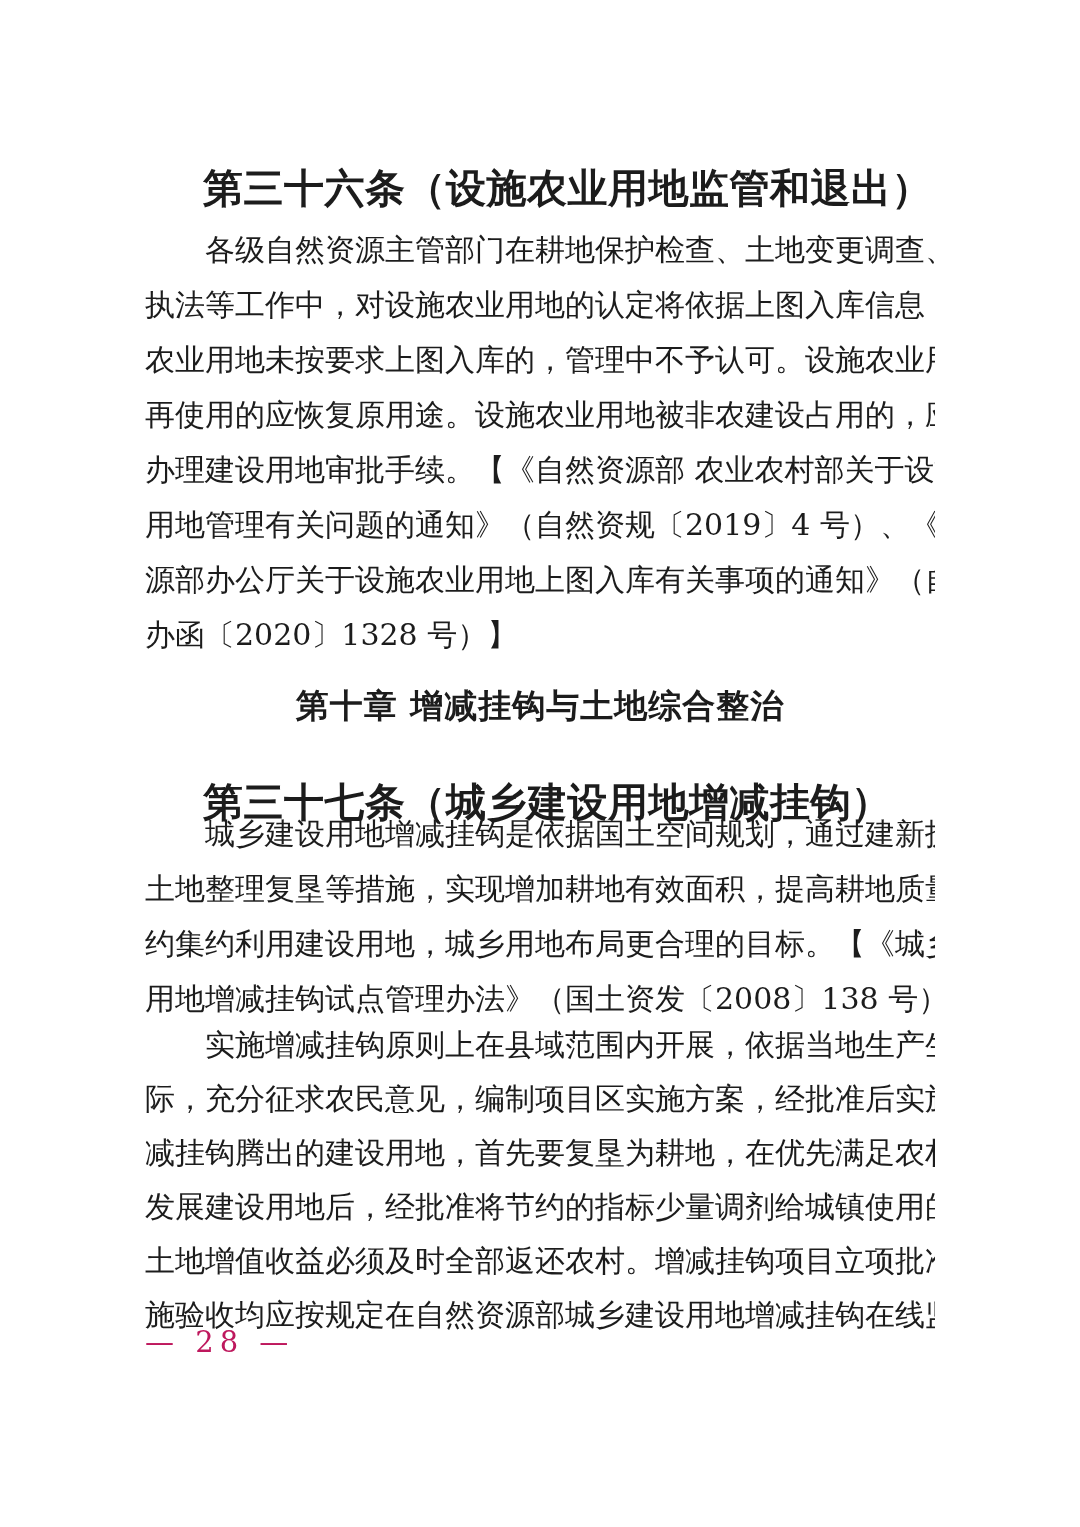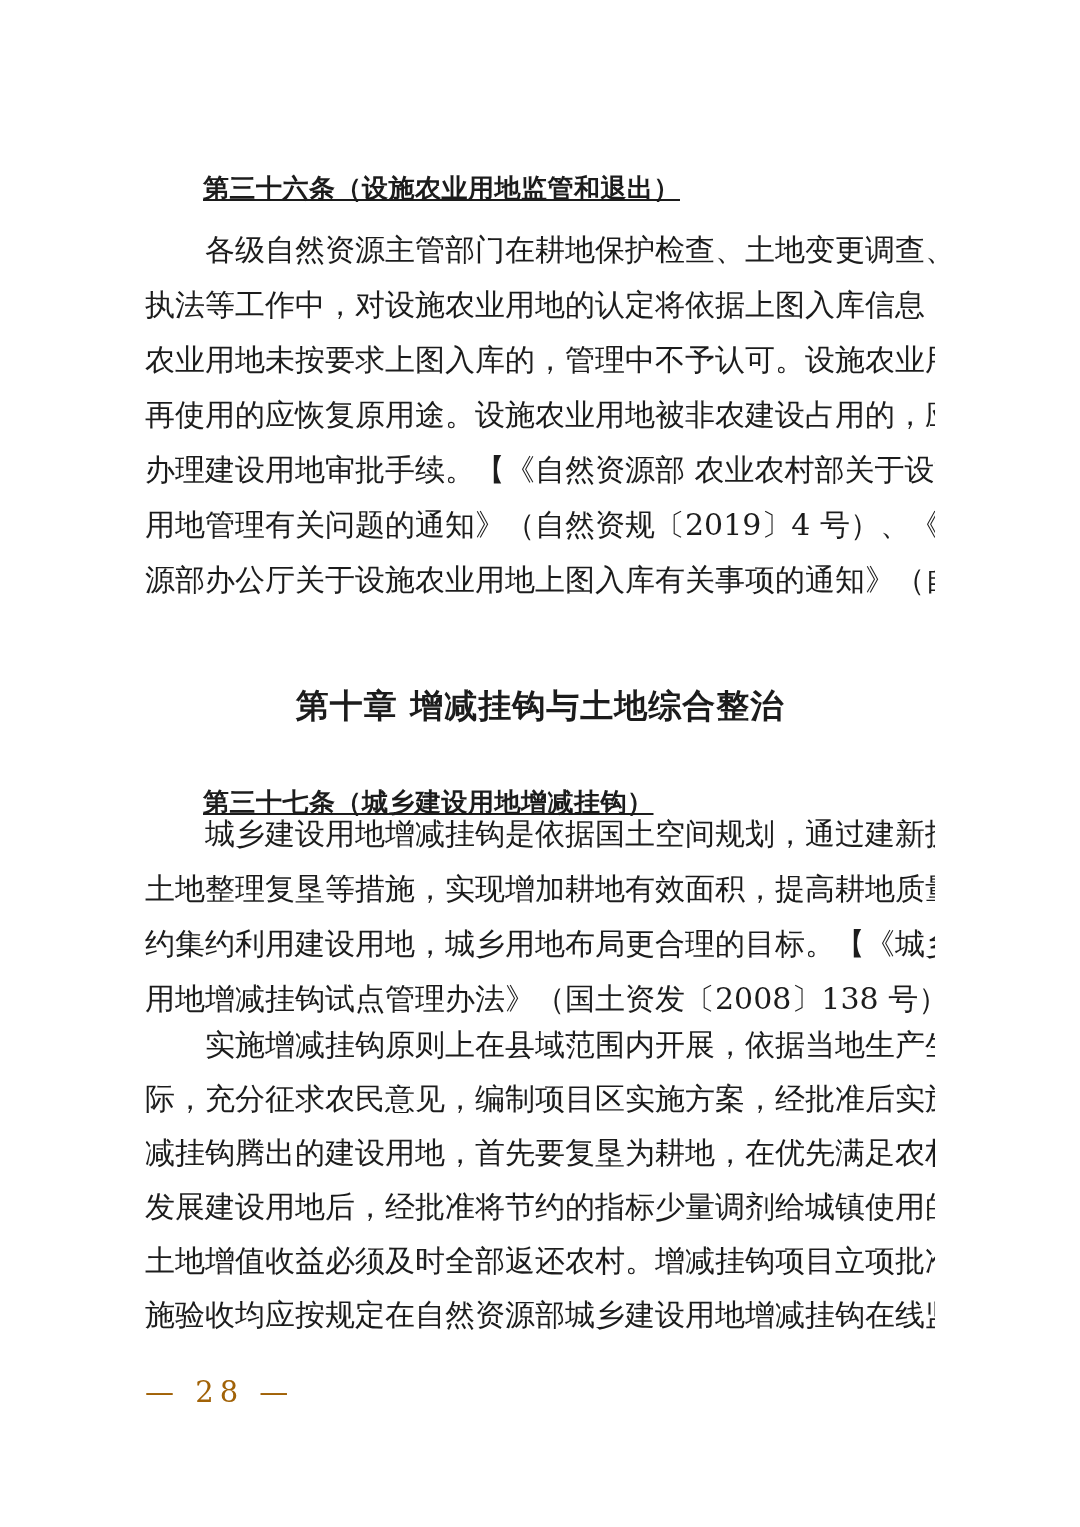--- a/index.html
+++ b/index.html
@@ -20,26 +20,25 @@
   }
   .content-col {
     position: absolute;
     left: 145px;
     width: 790px;
   }
   
   .article-heading {
     font-family: "DejaVu Sans", "Liberation Sans", sans-serif;
     font-weight: 700;
-    font-size: 26px;
+    font-size: 40px;
     line-height: 36px;
     padding-left: 58px;
     letter-spacing: 0.5px;
     white-space: nowrap;
-    text-decoration: underline;
   }
   
   .chapter-heading {
     font-family: "DejaVu Serif", "Liberation Serif", serif;
     font-weight: 700;
     font-size: 33px;
     line-height: 55px;
     text-align: center;
     letter-spacing: 1px;
   }
@@ -59,42 +58,43 @@
     line-height: 54px;
   }
   .para .line.indent { text-indent: 60px; }
   .para .line.para-end {
     text-align: left;
     text-align-last: left;
   }
   .page-number {
     position: absolute;
     left: 145px;
-    top: 1372px;
+    top: 1322px;
     font-size: 29px;
     line-height: 40px;
     letter-spacing: 6px;
-    color: #a16207;
+    color: #be185d;
   }
 </style>
 </head>
 <body>
 
 <div class="page">
 
   <div class="content-col article-heading" style="top:170px">第三十六条（设施农业用地监管和退出）</div>
 
   <div class="content-col para" style="top:222px">
     <div class="line indent">各级自然资源主管部门在耕地保护检查、土地变更调查、土地</div>
     <div class="line">执法等工作中，对设施农业用地的认定将依据上图入库信息，设施</div>
     <div class="line">农业用地未按要求上图入库的，管理中不予认可。设施农业用地不</div>
     <div class="line">再使用的应恢复原用途。设施农业用地被非农建设占用的，应依法</div>
     <div class="line">办理建设用地审批手续。【《自然资源部 农业农村部关于设施农业</div>
     <div class="line">用地管理有关问题的通知》（自然资规〔2019〕4 号）、《自然资</div>
     <div class="line">源部办公厅关于设施农业用地上图入库有关事项的通知》（自然资</div>
+    <div class="line para-end">办函〔2020〕1328 号）】</div>
   </div>
 
   <div class="content-col chapter-heading" style="top:678px">第十章 增减挂钩与土地综合整治</div>
 
   <div class="content-col article-heading" style="top:784px">第三十七条（城乡建设用地增减挂钩）</div>
 
   <div class="content-col para" style="top:806px">
     <div class="line indent">城乡建设用地增减挂钩是依据国土空间规划，通过建新拆旧和</div>
     <div class="line">土地整理复垦等措施，实现增加耕地有效面积，提高耕地质量，节</div>
     <div class="line">约集约利用建设用地，城乡用地布局更合理的目标。【《城乡建设</div>

